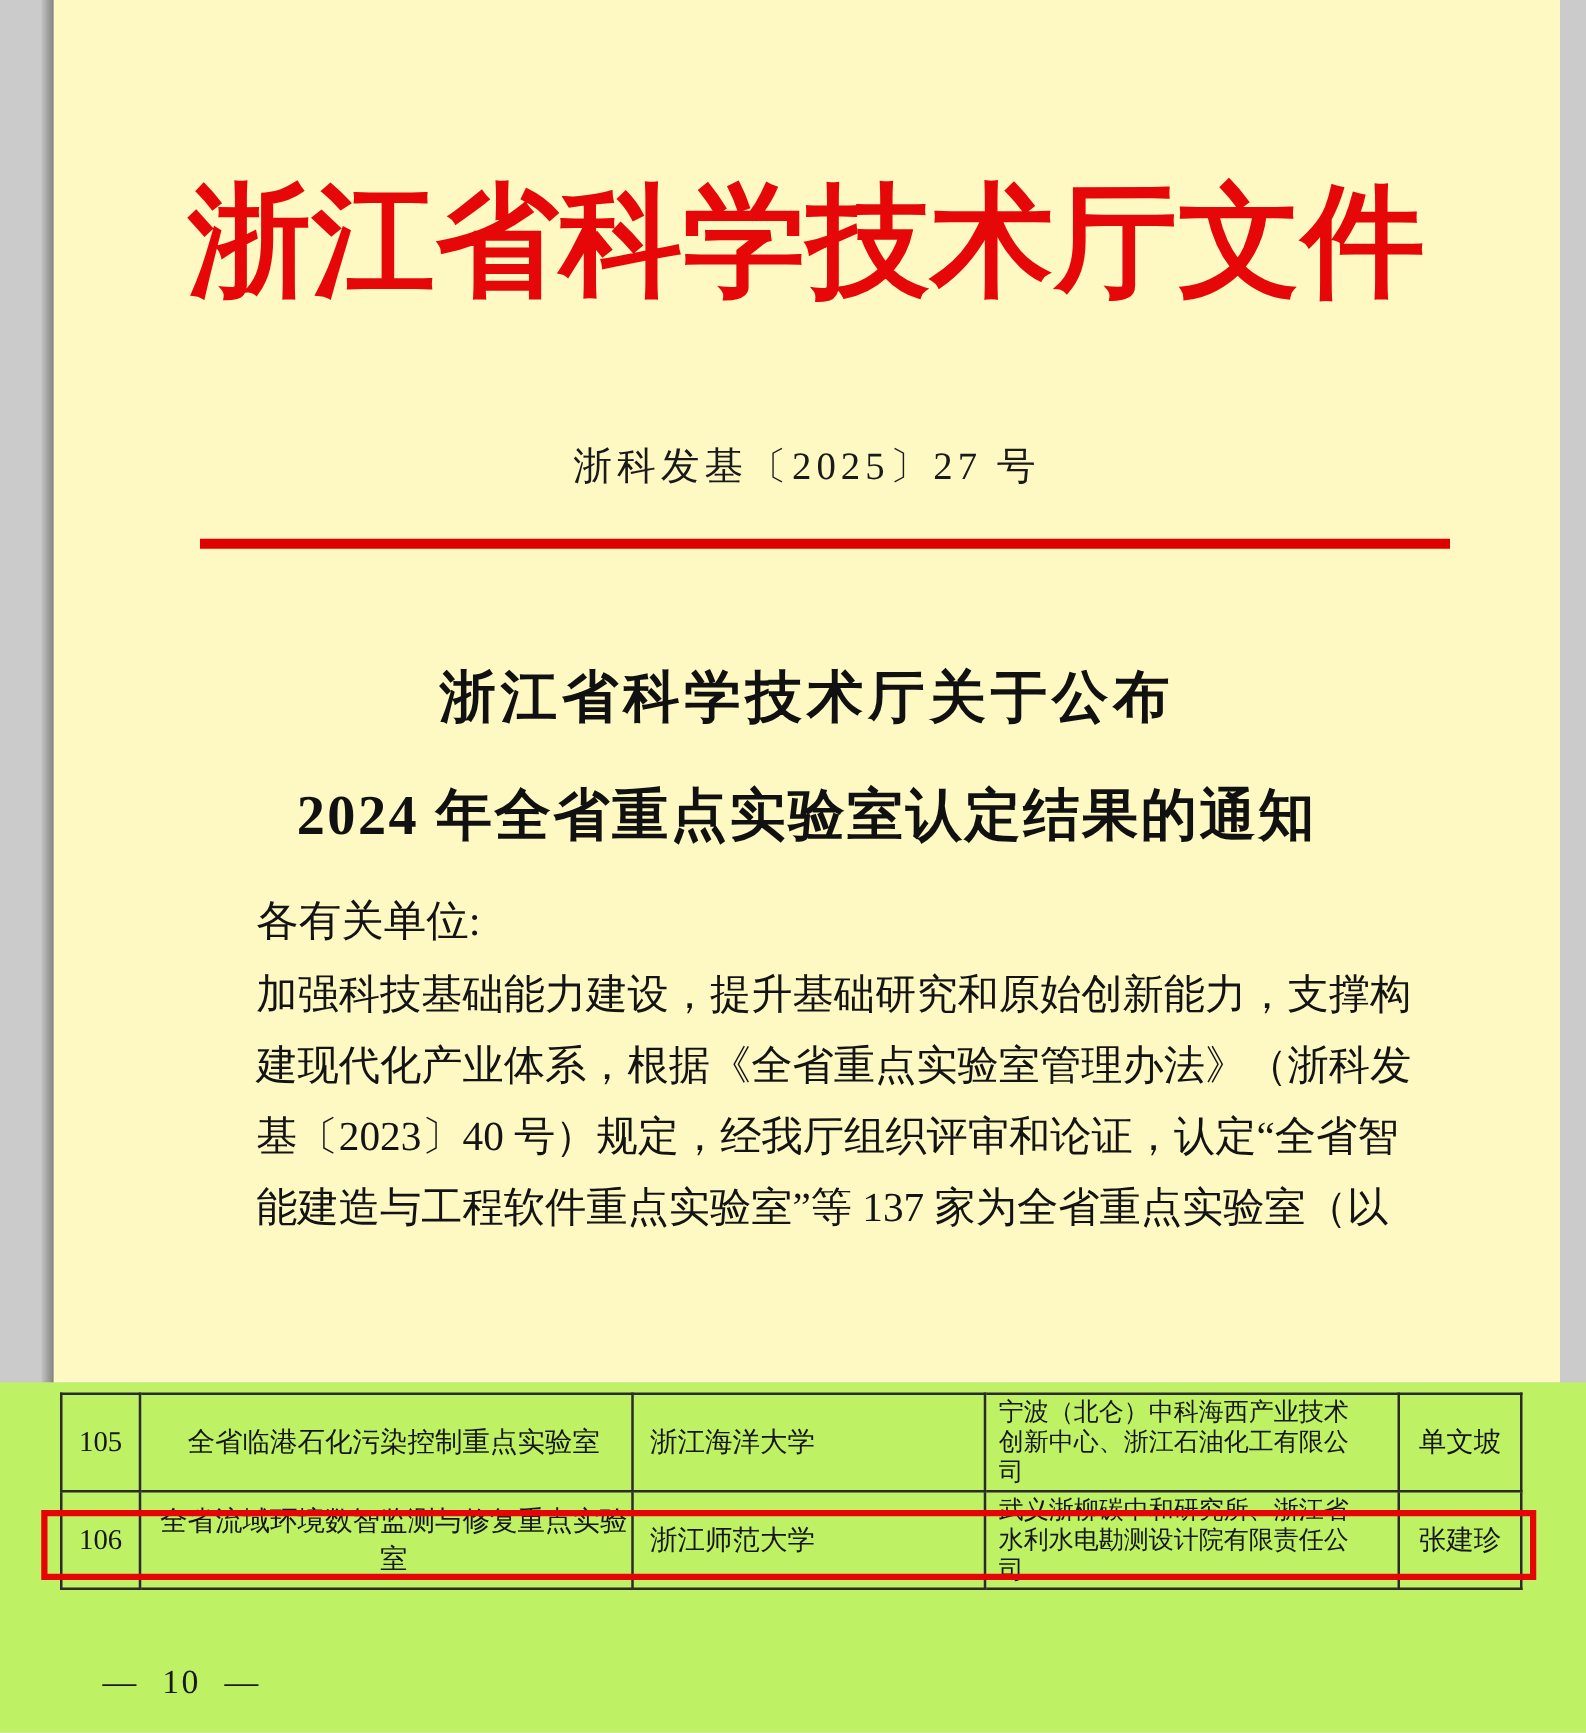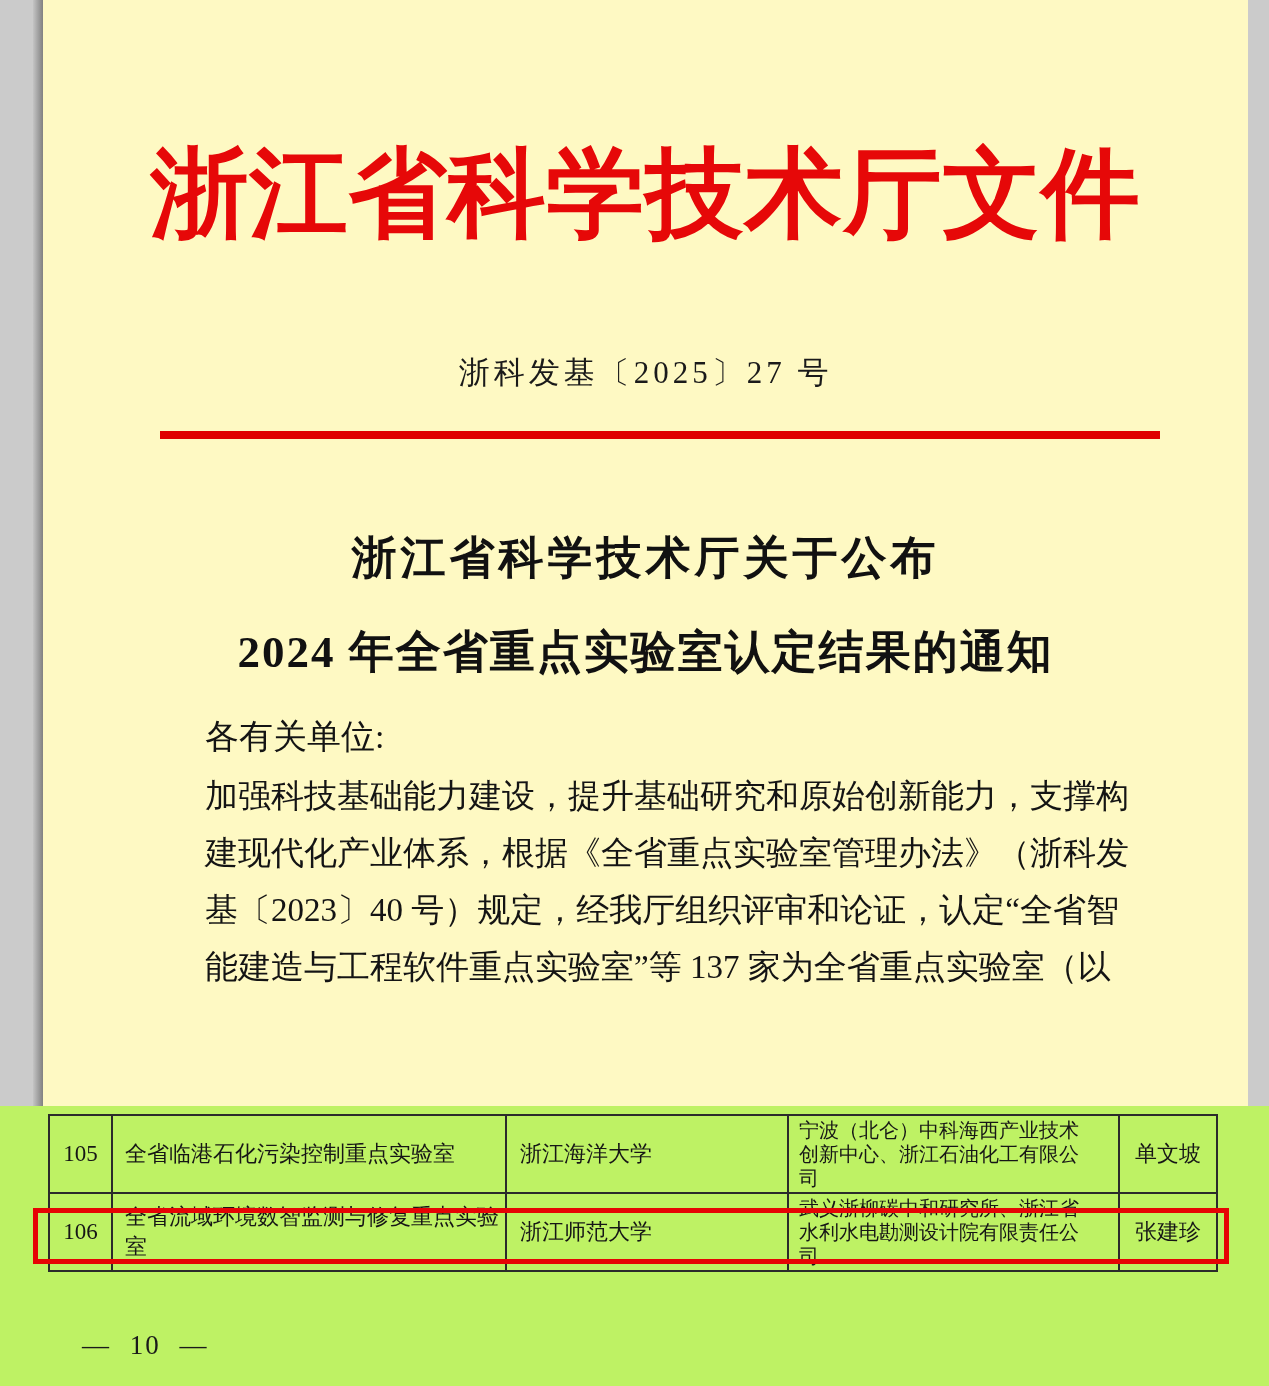--- a/index.html
+++ b/index.html
@@ -69,21 +69,21 @@
     border-collapse:collapse; table-layout:fixed; width:1168px;
     font-family:"Liberation Serif","DejaVu Serif",serif;
   }
   .result-table td {
     border:2px solid #2b2b2b; color:#161616; vertical-align:middle;
     overflow:hidden;
   }
   .col-no { width:63px; } .col-lab { width:394px; } .col-org { width:282px; }
   .col-partners { width:331px; } .col-director { width:98px; }
   td.c-no { text-align:center; font-size:23px; }
-  td.c-lab { padding-left:12px; font-size:22px; }
+  td.c-lab { padding-left:12px; font-size:22px;text-align:center; }
   td.c-org { padding-left:13px; font-size:22px; }
   td.c-partners { padding:2px 22px 2px 10px; font-size:20px; line-height:24px; }
   td.c-director { text-align:center; font-size:22px; }
   tr.r1 { height:50px; } tr.r2 { height:48px; } tr.r3 { height:50px; } tr.r4 { height:50px; }
 
   .highlight-box {
     position:absolute; left:33px; top:1208px; width:1196px; height:56px;
     border:5px solid #e60404; background:transparent; pointer-events:none;
   }
 

